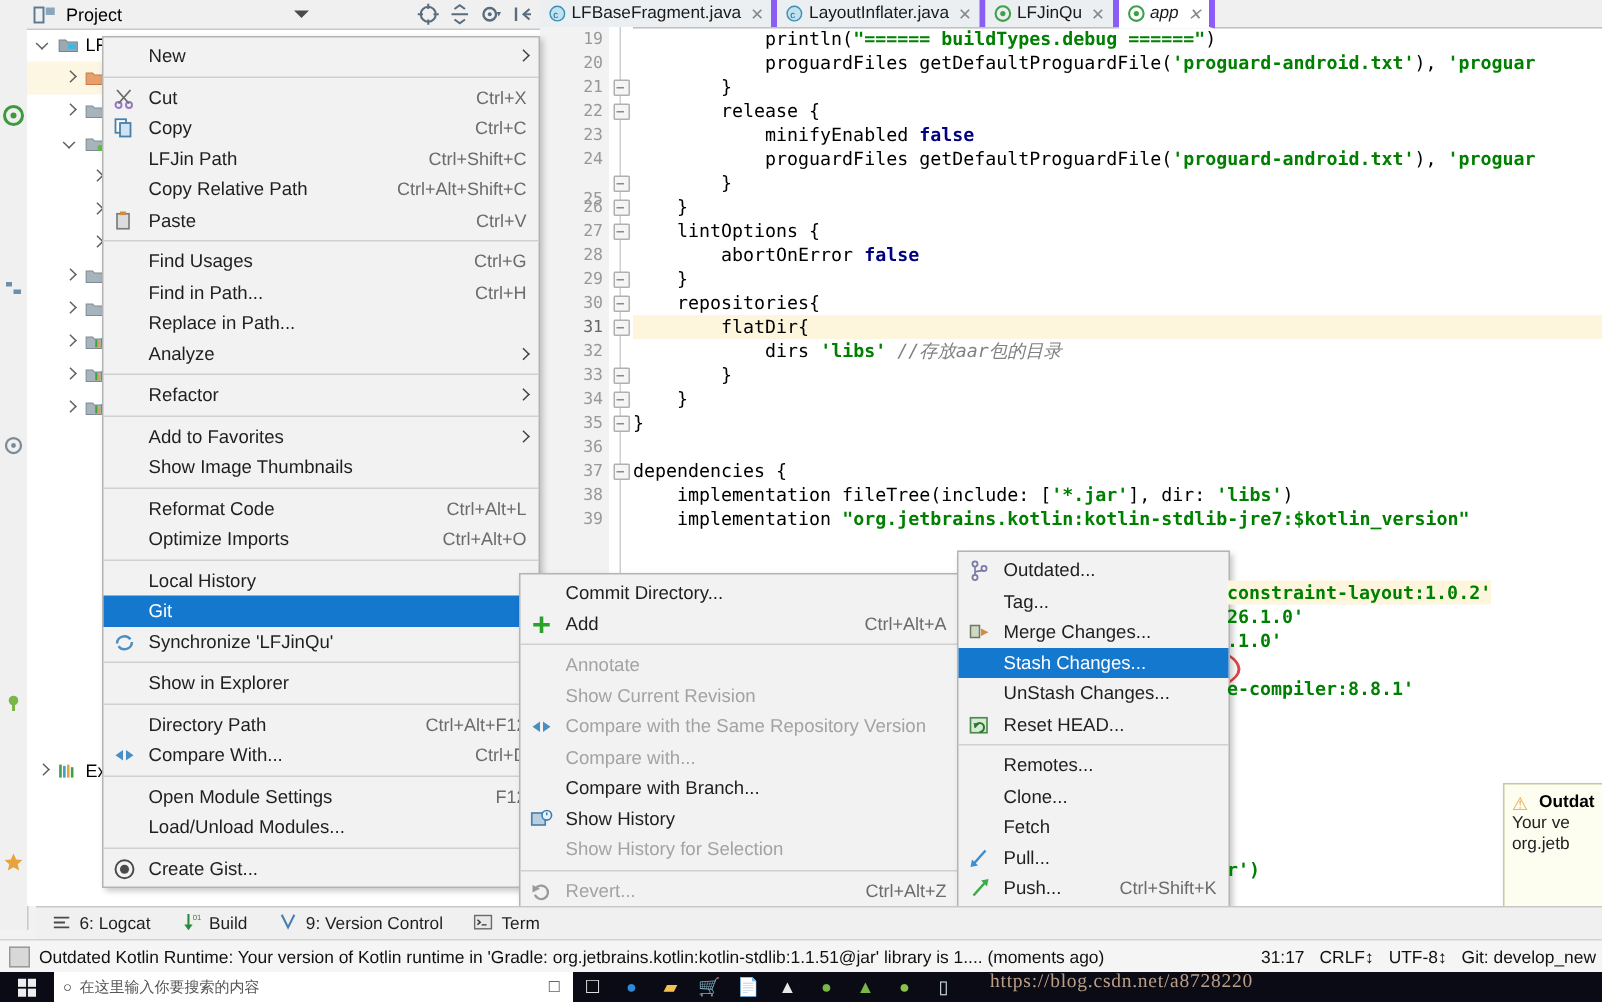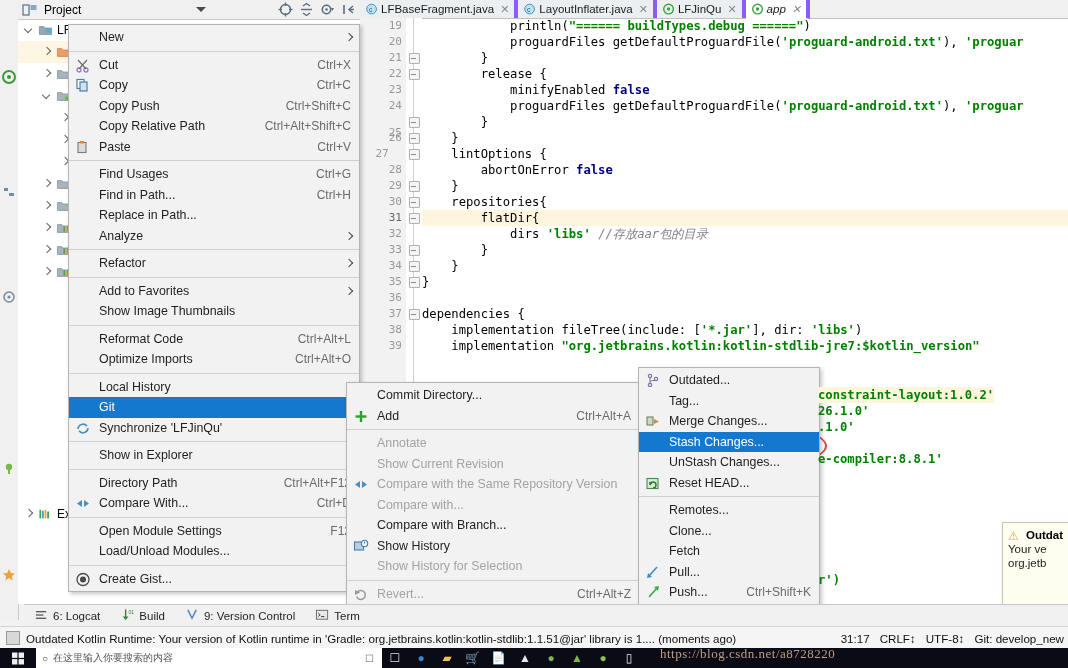--- a/index.html
+++ b/index.html
@@ -529,21 +529,21 @@
     <div class="hl-line" style="top: 210px;"></div>
       <div class="gutter" id="gutter">
         <div class="lnum" style="top: 0px;">19</div>
         <div class="lnum" style="top: 16px;">20</div>
         <div class="lnum" style="top: 32px;">21</div>
         <div class="lnum" style="top: 48px;">22</div>
         <div class="lnum" style="top: 64px;">23</div>
         <div class="lnum" style="top: 80px;">24</div>
         <div class="lnum" style="top: 107px;">25</div>
         <div class="lnum" style="top: 112px;">26</div>
-        <div class="lnum" style="top: 128px; text-align: center;">27</div>
+        <div class="lnum" style="top: 128px;">27</div>
         <div class="lnum" style="top: 144px;">28</div>
         <div class="lnum" style="top: 160px;">29</div>
         <div class="lnum" style="top: 176px;">30</div>
         <div class="lnum cur" style="top: 192px;">31</div>
         <div class="lnum" style="top: 208px;">32</div>
         <div class="lnum" style="top: 224px;">33</div>
         <div class="lnum" style="top: 240px;">34</div>
         <div class="lnum" style="top: 256px;">35</div>
         <div class="lnum" style="top: 272px;">36</div>
         <div class="lnum" style="top: 288px;">37</div>
@@ -595,21 +595,21 @@
       </div>
       <div class="mi">
         <span class="mic"><svg width="16" height="15" viewBox="0 0 16 15">
             <rect x="2" y="1.5" width="7" height="9" fill="#fff" stroke="#4a7fa8" stroke-width="1.2"></rect>
             <rect x="5" y="4" width="7" height="9" fill="#cfe3f2" stroke="#4a7fa8" stroke-width="1.2"></rect>
           </svg></span>
         <span class="label">Copy</span>
         <span class="short">Ctrl+C</span>
       </div>
       <div class="mi">
-        <span class="label">Copy Push</span>
+        <span class="label">LFJin Path</span>
         <span class="short">Ctrl+Shift+C</span>
       </div>
       <div class="mi">
         <span class="label">Copy Relative Path</span>
         <span class="short">Ctrl+Alt+Shift+C</span>
       </div>
       <div class="mi">
         <span class="mic"><svg width="16" height="15" viewBox="0 0 16 15">
             <rect x="3" y="2.5" width="8" height="10" fill="#dcdcdc" stroke="#7a7a7a" stroke-width="1.1"></rect>
             <rect x="5" y="1" width="4" height="2.4" fill="#d08b3c"></rect>

